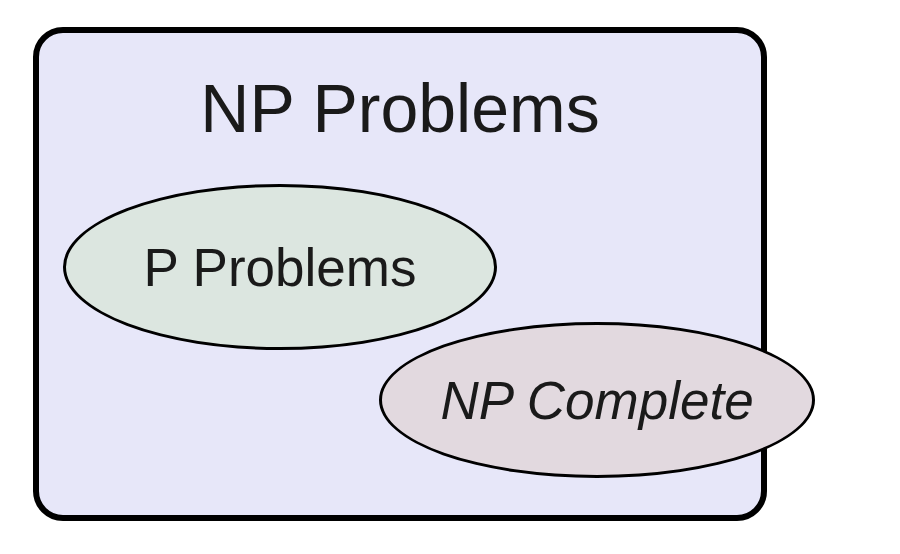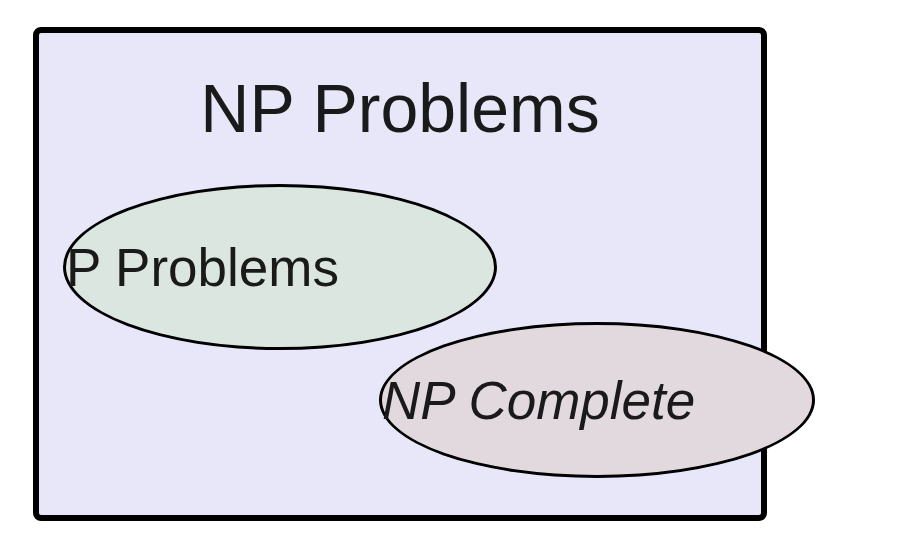--- a/index.html
+++ b/index.html
@@ -16,21 +16,21 @@
     font-family: "Liberation Sans", sans-serif;
   }
   .np-container {
     position: absolute;
     left: 33px;
     top: 27px;
     width: 734px;
     height: 494px;
     box-sizing: border-box;
     border: 6px solid #000000;
-    border-radius: 8px;
+    border-radius: 30px;
     background: #e7e7f9;
   }
   .np-title {
     position: absolute;
     left: 0;
     top: 41px; 
     width: 100%;
     text-align: center;
     font-size: 68px;
     line-height: 1;
@@ -38,21 +38,21 @@
     letter-spacing: 0;
     white-space: nowrap;
   }
   .set-ellipse {
     position: absolute;
     box-sizing: border-box;
     border: 3px solid #000000;
     border-radius: 50%;
     display: flex;
     align-items: center;
-    justify-content: flex-start;
+    justify-content: center;
   }
   .set-ellipse .set-label {
     font-size: 53px;
     line-height: 1;
     color: #1a1a1a;
     white-space: nowrap;
   }
   .ellipse-p {
     left: 63px;
     top: 184px;

